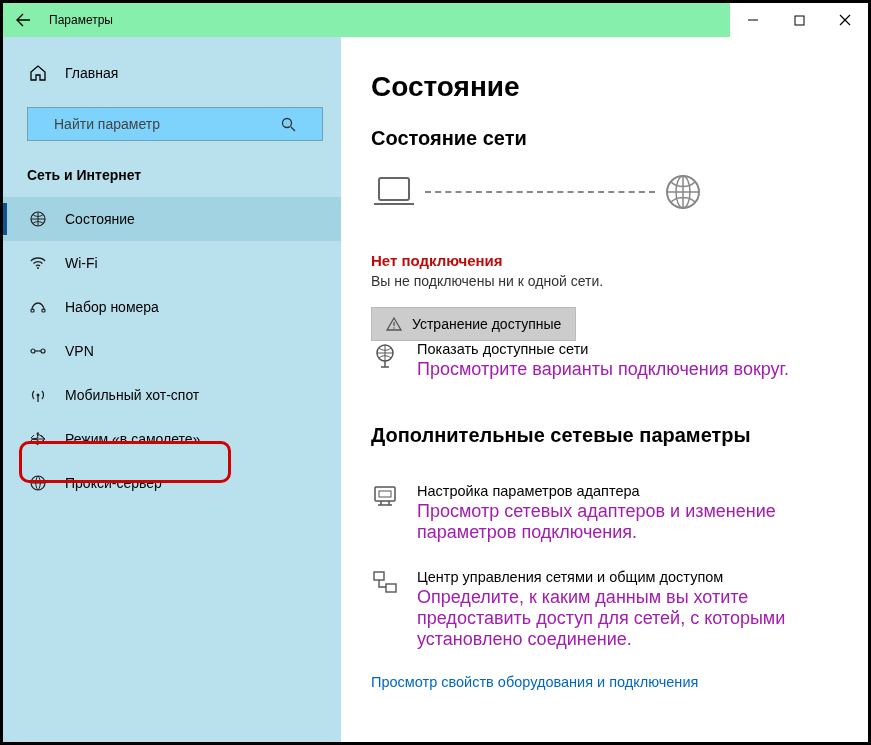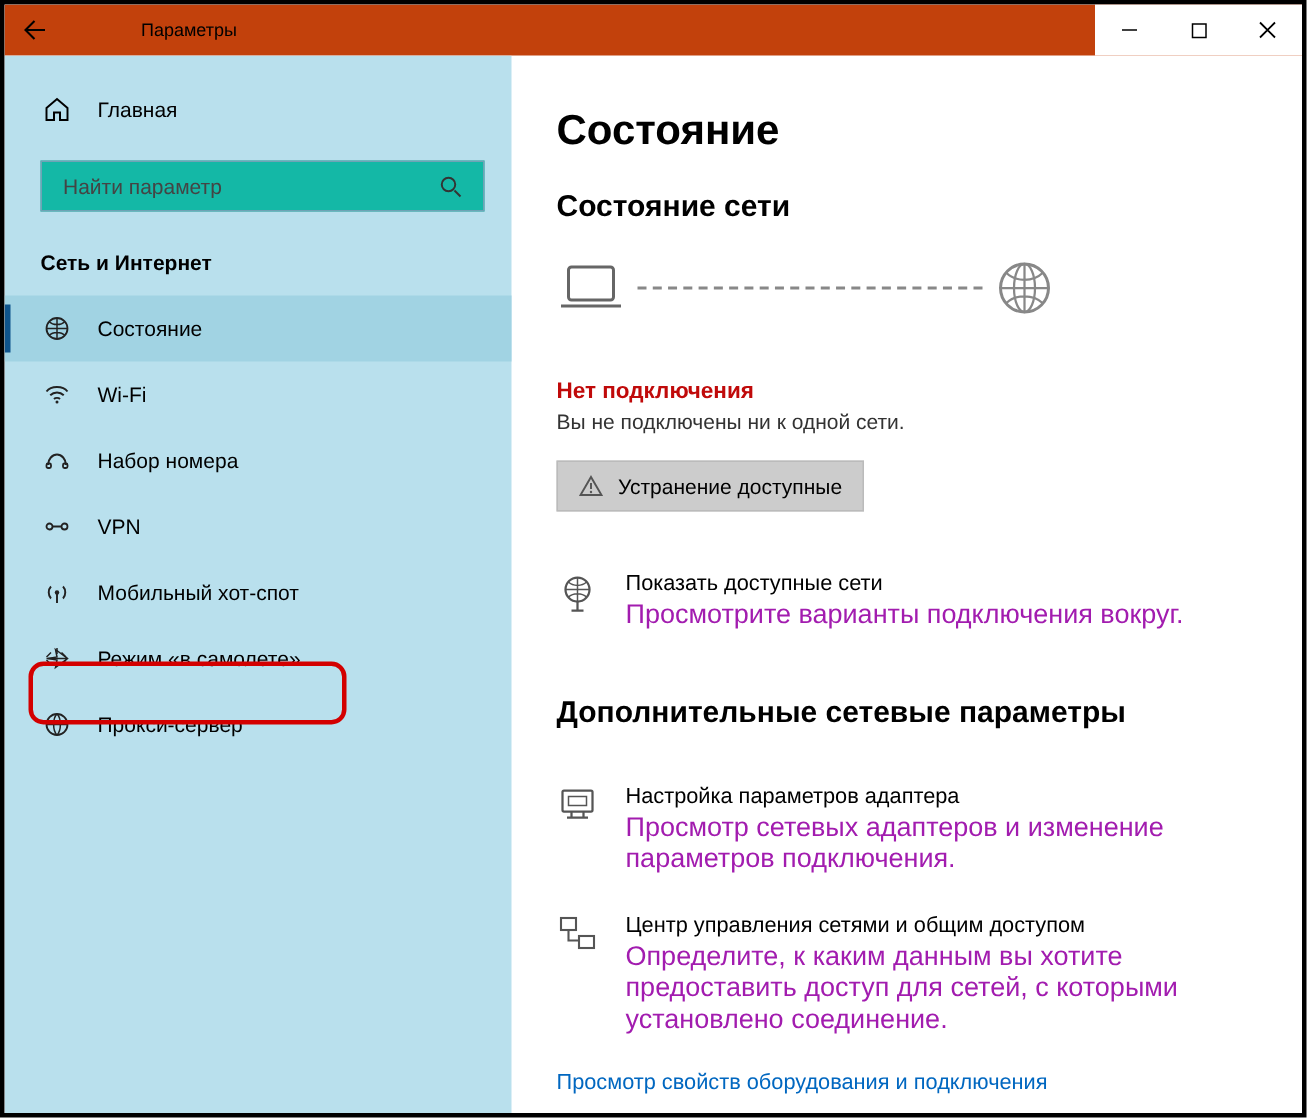--- a/index.html
+++ b/index.html
@@ -13,23 +13,22 @@
   }
   .window {
     width: 100%; height: 100%;
     display: flex;
     flex-direction: column;
   }
   .titlebar {
     height: 34px;
     display: flex;
     align-items: center;
-    background: #c2410c;
+    background: #86efac;
     position: relative;
-    gap: 45px;
   }
   .titlebar .back {
     width: 40px; height: 34px;
     display:flex; align-items:center; justify-content:center;
     color:#000;
   }
   .titlebar .title {
     font-size: 12px;
     color: #000;
     margin-left: 6px;
@@ -62,24 +61,24 @@
     padding: 6px 20px 6px 24px;
     height: 36px;
     color:#000;
     font-size: 14px;
   }
   .home-row .icon { width: 22px; display:flex; justify-content:center; }
   .home-row .label { margin-left: 16px; }
   .search {
     margin: 16px 18px 0 24px;
     height: 34px;
-    background: #14b8a6;
+    background: #7dd3fc;
     border: 1px solid #6fa3b5;
     display:flex; align-items:center;
-    padding: 0 14px;
+    padding: 0 26px;
   }
   .search input {
     flex:1;
     border: none;
     background: transparent;
     font-size: 14px;
     color: #444;
     outline: none;
   }
   .search input::placeholder { color: #444; }
@@ -162,21 +161,20 @@
     background:#ccc;
     border:1px solid #bbb;
     height:34px;
     padding: 0 14px;
     font-size: 14px;
     color:#000;
   }
   .troubleshoot .ticon { margin-right: 10px; color:#555; }
   .action-row {
     display:flex;
-    margin-top: 40px;
   }
   .action-row .aicon {
     width: 34px; flex-shrink:0;
     color:#444;
   }
   .action-row .atxt { margin-left: 12px; }
   .action-row .atitle { font-size: 14.5px; color:#000; }
   .action-row .adesc { font-size: 18px; color:#a21caf; margin-top:2px; }
   .adv-title {
     font-size: 20px;

